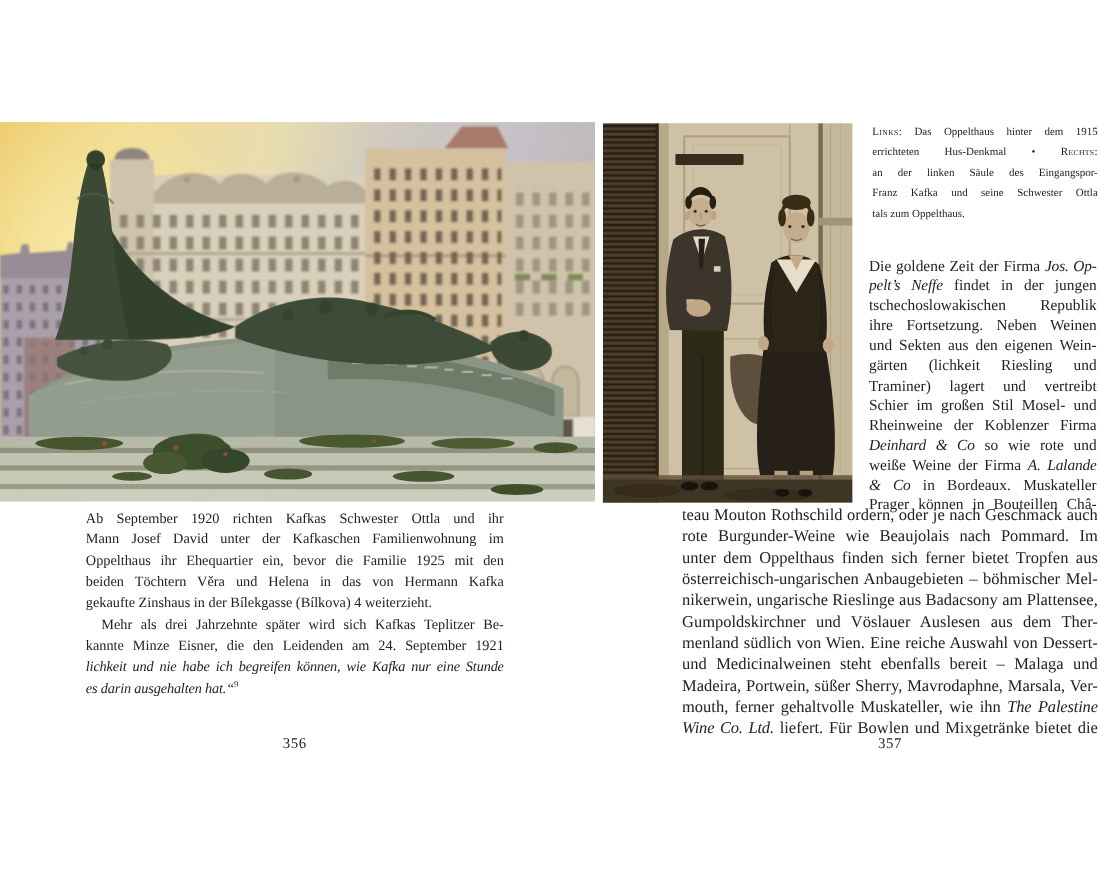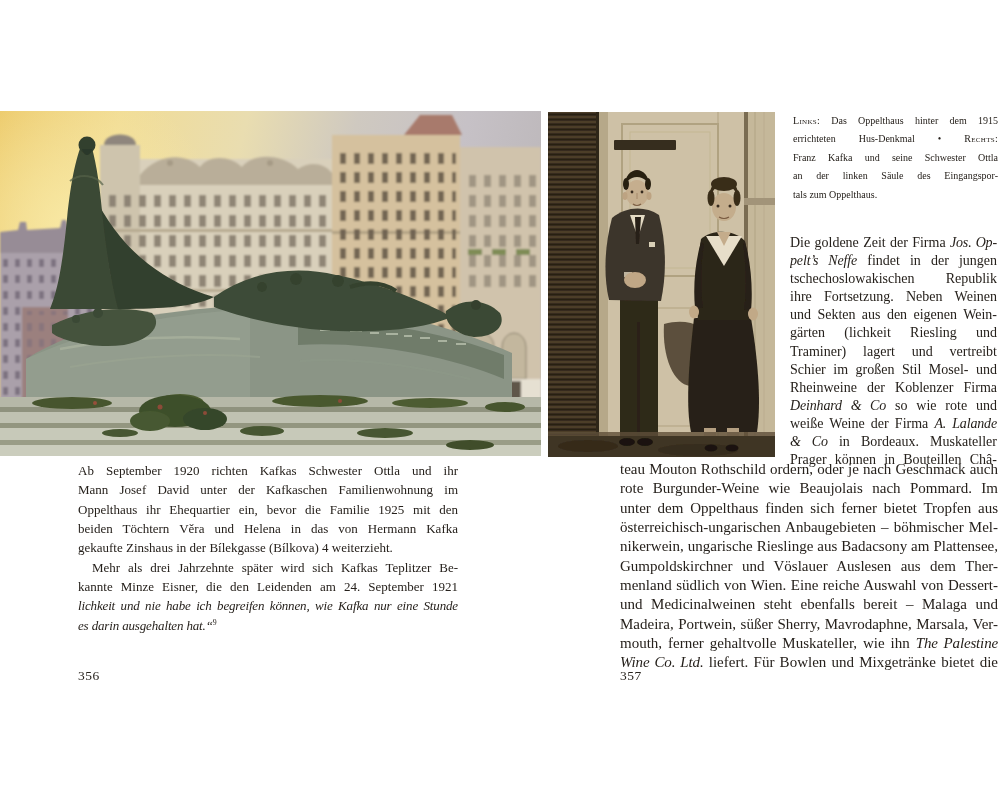--- a/index.html
+++ b/index.html
@@ -17,21 +17,21 @@
   #photo-left{left:0;top:111px;width:541px;height:345px;}
   #photo-right{left:548px;top:112px;width:227px;height:345px;}
   #caption{left:793px;top:112px;width:205px;font-size:10px;}
   #caption .tline{line-height:18.4px;height:18.4px;}
   #narrow{left:790px;top:234px;width:207px;font-size:14px;}
   #narrow .tline{line-height:18.1px;height:18.1px;}
   #full{left:620px;top:460px;width:378px;font-size:15px;}
   #full .tline{line-height:19.35px;height:19.35px;}
   #lefttext{left:78px;top:461px;width:380px;font-size:13px;}
   #lefttext .tline{line-height:19.35px;height:19.35px;}
-  .pagenum{top:668px;font-size:13.5px;letter-spacing:0.5px;}
+  .pagenum{top:668px;text-align:center;font-size:13.5px;letter-spacing:0.5px;}
   #pn-left{left:78px;width:380px;}
   #pn-right{left:620px;width:378px;}
   svg{display:block;}
 </style>
 </head>
 <body>
 
 <div>
 
   <div>
@@ -288,22 +288,22 @@
           <ellipse cx="163" cy="336" rx="6.5" ry="3.5" fill="#16110b"></ellipse>
           <ellipse cx="184" cy="336" rx="6.5" ry="3.5" fill="#16110b"></ellipse>
         </g>
       </g>
       <rect x="0" y="0" width="227" height="345" fill="#8a6f4e" opacity="0.05"></rect>
     </svg>
 
     <div id="caption" class="abs textcol">
         <div class="tline"><span class="sc">Links:</span><span> Das Oppelthaus hinter dem 1915</span></div>
         <div class="tline"><span>errichteten Hus-Denkmal • </span><span class="sc">Rechts:</span></div>
+        <div class="tline"><span>an der linken Säule des Eingangspor-</span></div>
         <div class="tline"><span>Franz Kafka und seine Schwester Ottla</span></div>
-        <div class="tline"><span>an der linken Säule des Eingangspor-</span></div>
         <div class="tline tline-last"><span>tals zum Oppelthaus.</span></div>
       </div>
 
     <div id="narrow" class="abs textcol">
         <div class="tline"><span>Die goldene Zeit der Firma </span><span class="it">Jos. Op-</span></div>
         <div class="tline"><span class="it">pelt’s Neffe</span><span> findet in der jungen</span></div>
         <div class="tline"><span>tschechoslowakischen Republik</span></div>
         <div class="tline"><span>ihre Fortsetzung. Neben Weinen</span></div>
         <div class="tline"><span>und Sekten aus den eigenen Wein-</span></div>
         <div class="tline"><span>gärten (lichkeit Riesling und</span></div>

